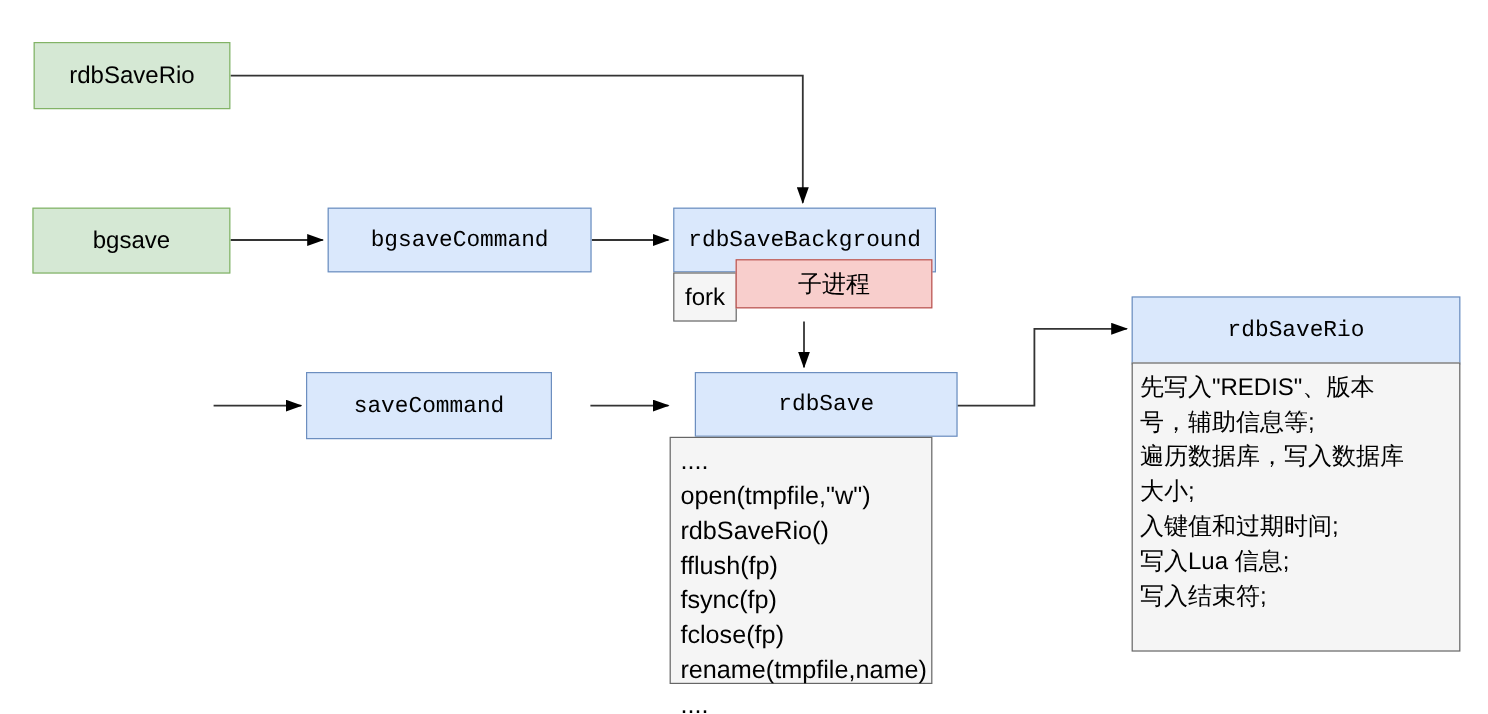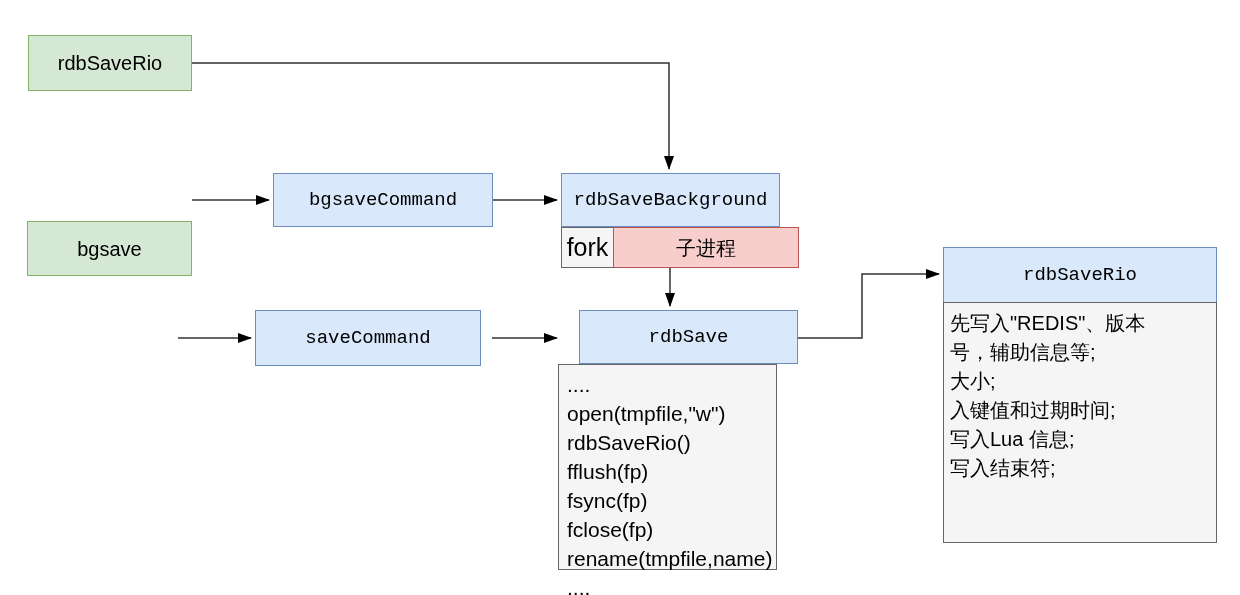--- a/index.html
+++ b/index.html
@@ -57,21 +57,21 @@
     line-height: 29px;
     padding: 5px 4px 0 8px;
     white-space: nowrap;
   }
   .cn-body {
     font-size: 20px;
     line-height: 29px;
     padding: 6px 4px 0 6px;
     white-space: nowrap;
   }
-  .fork-cell { font-size: 25px; }
+  .fork-cell { font-size: 20px; }
   .child-cell { font-size: 20px; }
 </style>
 </head>
 <body>
 
 <div class="canvas">
 
   <svg class="edges" width="1240" height="595" viewBox="0 0 1240 595" xmlns="http://www.w3.org/2000/svg">
     <defs>
       <marker id="arrow" markerUnits="userSpaceOnUse" markerWidth="14" markerHeight="10" refX="13" refY="5" orient="auto">
@@ -84,40 +84,40 @@
     <path d="M670,268 L670,306" fill="none" stroke="#333333" stroke-width="1.5" marker-end="url(#arrow)"></path>
     <path d="M178,338 L251,338" fill="none" stroke="#333333" stroke-width="1.5" marker-end="url(#arrow)"></path>
     <path d="M492,338 L557,338" fill="none" stroke="#333333" stroke-width="1.5" marker-end="url(#arrow)"></path>
     <path d="M780,338 L862,338 L862,274 L939,274" fill="none" stroke="#333333" stroke-width="1.5" marker-end="url(#arrow)"></path>
   </svg>
 
   <div class="node green" style="left:28px; top:35px; width:164px; height:56px;">
     <span>rdbSaveRio</span>
   </div>
 
-  <div class="node green" style="left:27px; top:173px; width:165px; height:55px;margin-top:48px;">
+  <div class="node green" style="left:27px; top:173px; width:165px; height:55px;">
     <span>bgsave</span>
   </div>
 
 
   <div class="node blue" style="left:273px; top:173px; width:220px; height:54px;">
     <span>bgsaveCommand</span>
   </div>
 
-  <div class="node blue" style="left:255px; top:310px; width:226px; height:56px;text-align:center;">
+  <div class="node blue" style="left:255px; top:310px; width:205px; height:56px;text-align:center;">
     <span>saveCommand</span>
   </div>
 
   <div class="node blue" style="left:561px; top:173px; width:219px; height:54px;">
     <span>rdbSaveBackground</span>
   </div>
   <div class="node grayfill fork-cell" style="left:561px; top:227px; width:53px; height:41px;">
     <span>fork</span>
   </div>
-  <div class="node red child-cell" style="left:613px; top:227px; width:186px; height:41px;">
+  <div class="node red child-cell" style="left:613px; top:216px; width:164px; height:41px;">
     <span>子进程</span>
   </div>
 
   <div class="node blue" style="left:561px; top:310px; width:219px; height:54px;margin-left:18px;">
     <span>rdbSave</span>
   </div>
   <div class="body-box grayfill code-body" style="left:558px; top:364px; width:219px; height:206px;">
     <div>....</div>
     <div>open(tmpfile,"w")</div>
     <div>rdbSaveRio()</div>
@@ -127,19 +127,20 @@
     <div>rename(tmpfile,name)</div>
     <div>....</div>
   </div>
 
   <div class="node blue" style="left:943px; top:247px; width:274px; height:57px;">
     <span>rdbSaveRio</span>
   </div>
   <div class="body-box grayfill cn-body" style="left:943px; top:302px; width:274px; height:241px;">
     <div>先写入"REDIS"、版本</div>
     <div>号，辅助信息等;</div>
+    <div>遍历数据库，写入数据库</div>
     <div>大小;</div>
     <div>入键值和过期时间;</div>
     <div>写入Lua 信息;</div>
     <div>写入结束符;</div>
   </div>
 
 </div>
 
 </body></html>

